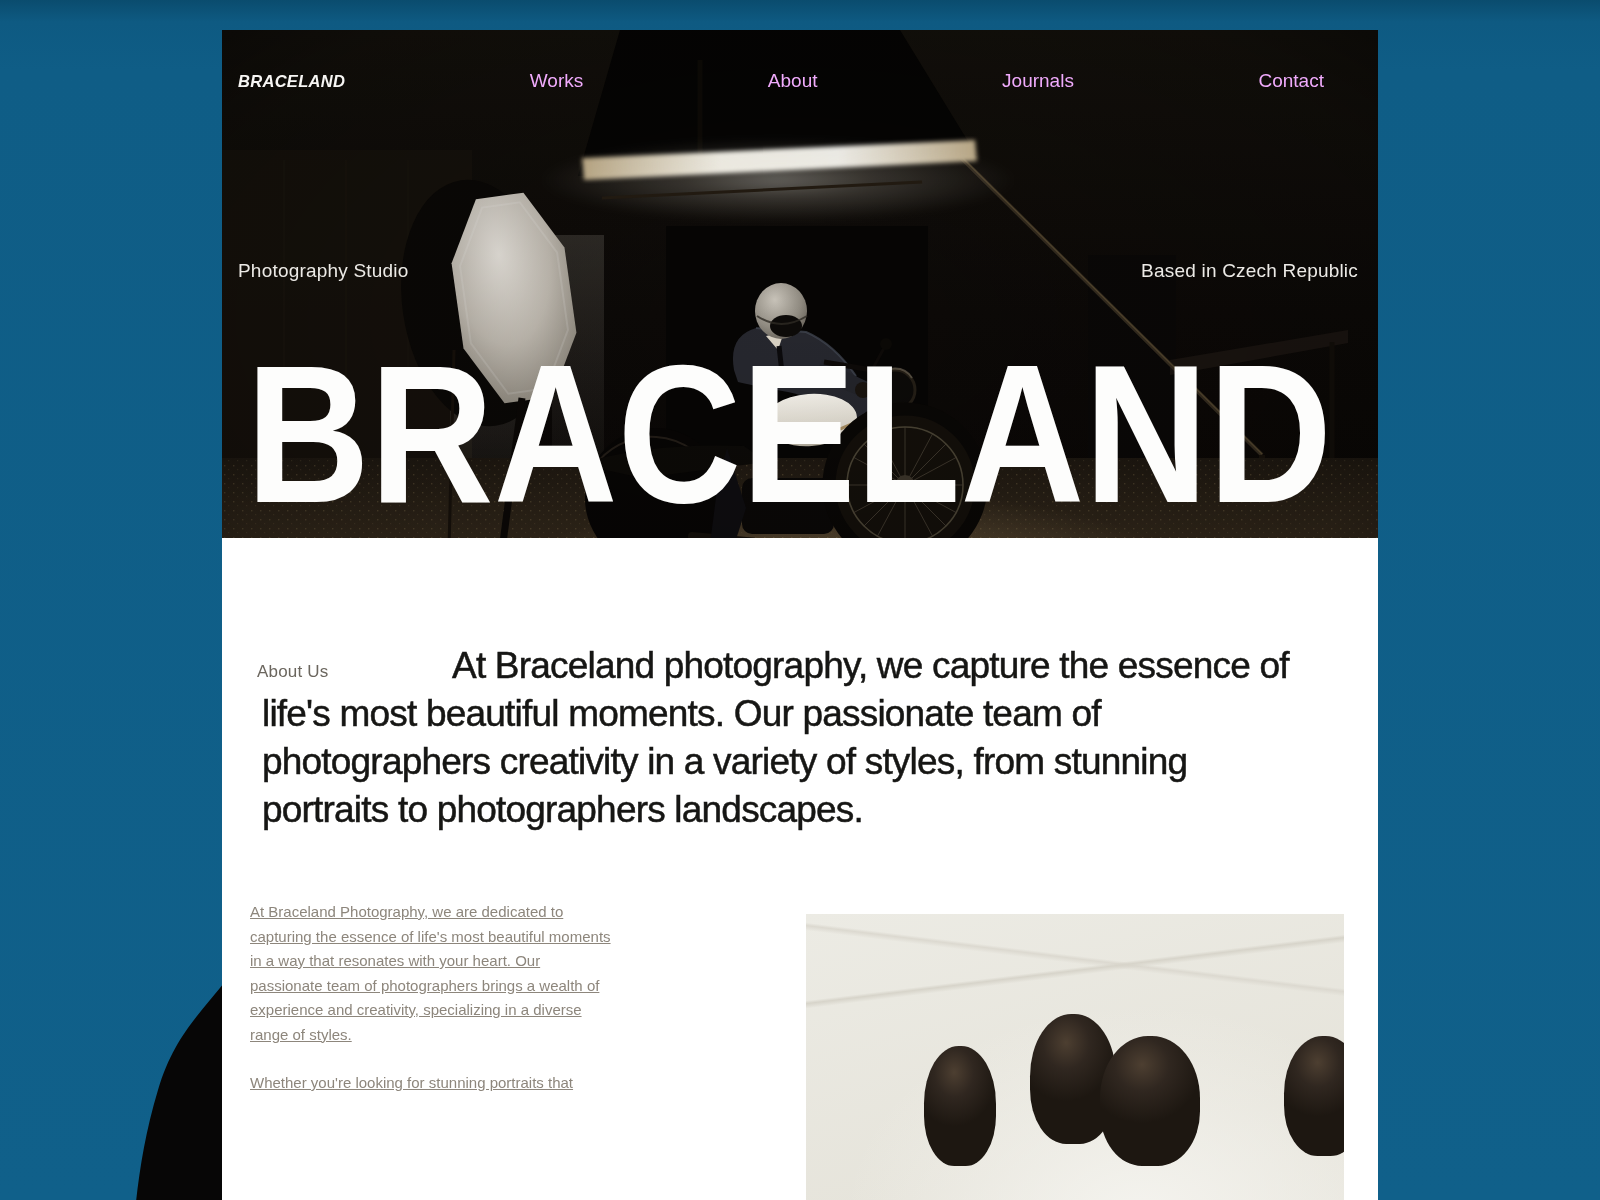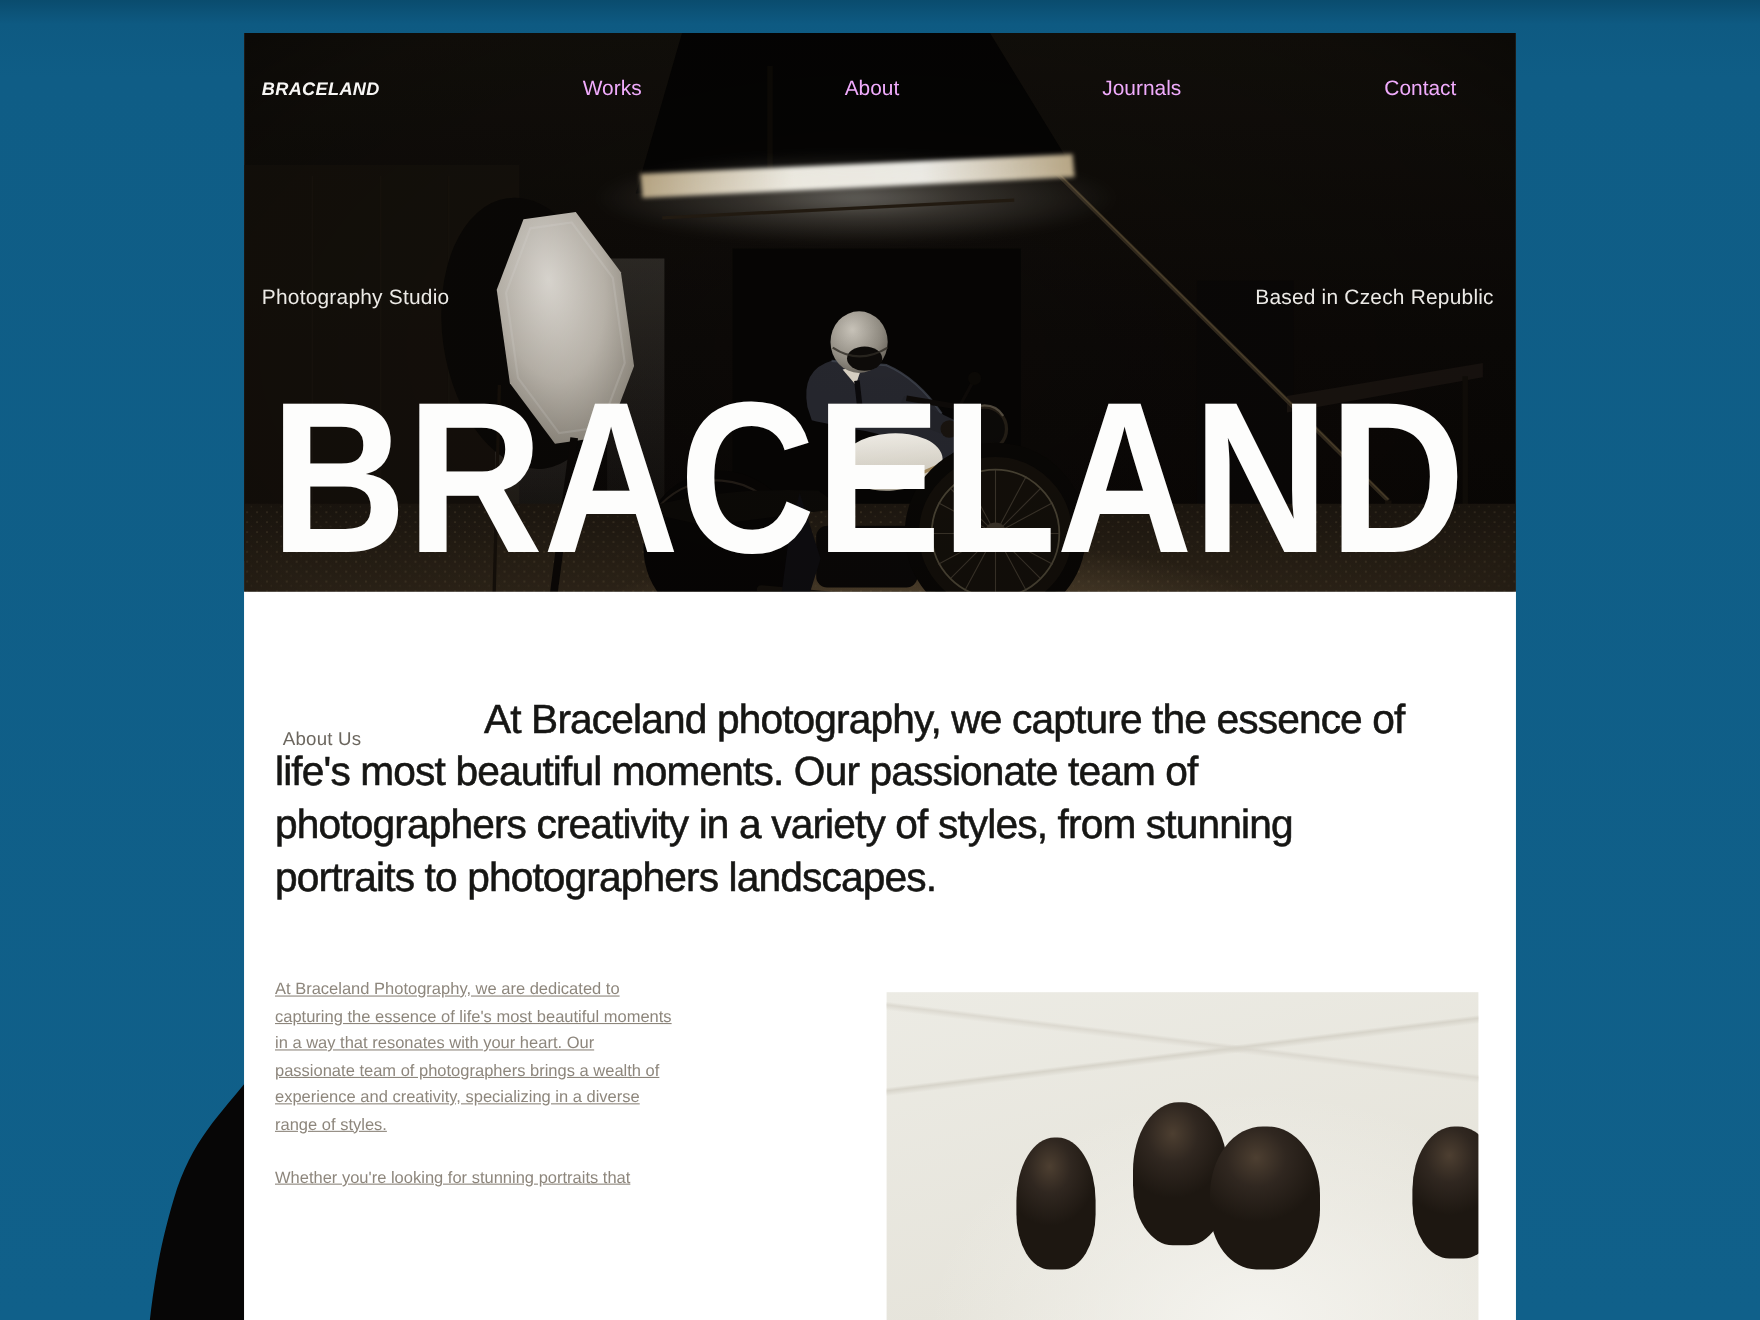--- a/index.html
+++ b/index.html
@@ -267,21 +267,21 @@
     <div class="tag right">Based in Czech Republic</div>
 
     <svg class="hero-title" viewBox="0 0 1090 152" preserveAspectRatio="none">
       <text x="0" y="148" font-size="196" textLength="1086" lengthAdjust="spacingAndGlyphs">BRACELAND</text>
     </svg>
   </section>
 
   <section class="about">
     <div class="about-label">About Us</div>
 
-    <h2 class="about-heading" style="margin:0;font-weight:400;">
+    <h2 class="about-heading" style="margin:12px;font-weight:400;">
       <span class="hl">At Braceland photography, we capture the essence of</span>
       <span class="hl">life's most beautiful moments. Our passionate team of</span>
       <span class="hl">photographers creativity in a variety of styles, from stunning</span>
       <span class="hl">portraits to photographers landscapes.</span>
     </h2>
 
     <div class="columns">
       <div class="text-col">
         <p>At Braceland Photography, we are dedicated to capturing the essence of life's most beautiful moments in a way that resonates with your heart. Our passionate team of photographers brings a wealth of experience and creativity, specializing in a diverse range of styles.</p>
         <p>Whether you're looking for stunning portraits that</p>

